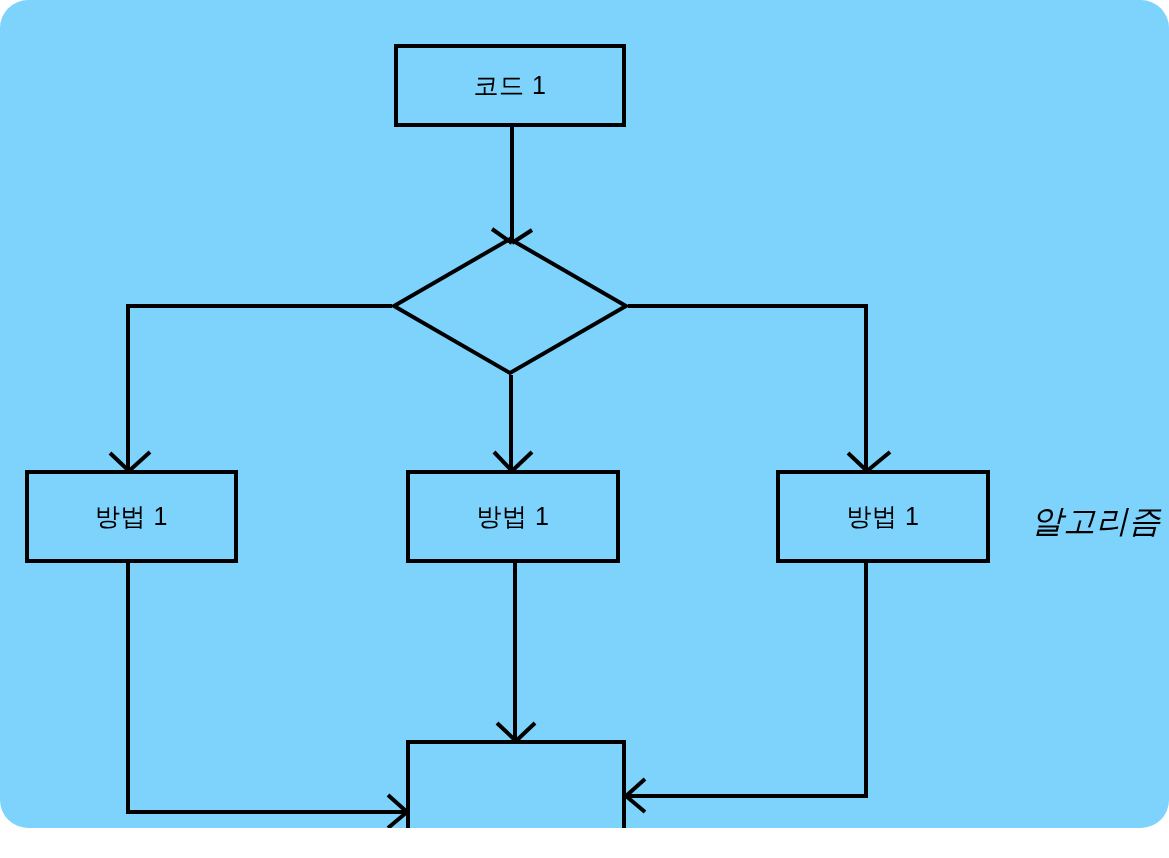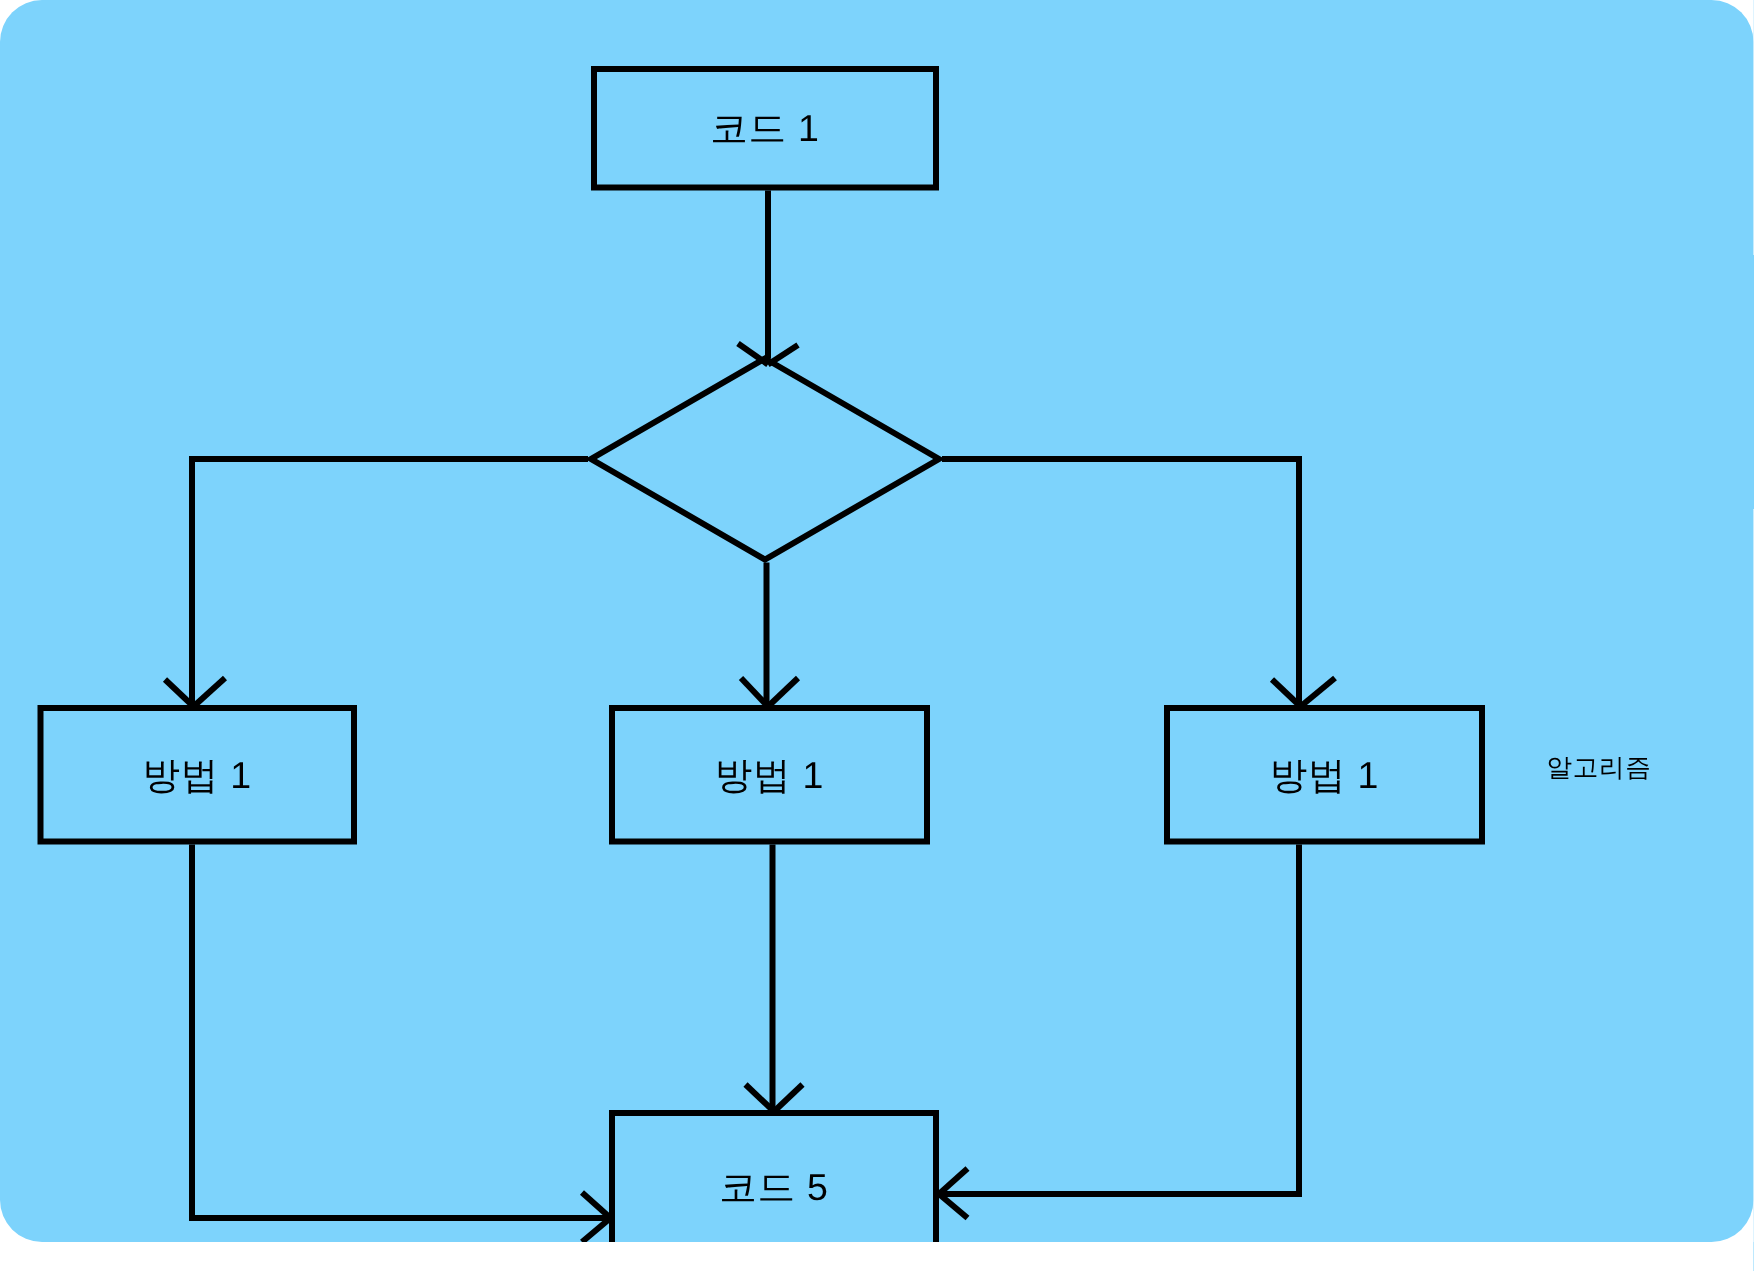--- a/index.html
+++ b/index.html
@@ -32,24 +32,25 @@
     align-items: center;
     justify-content: center;
     font-size: 25px;
     color: #000000;
     letter-spacing: 0.5px;
     white-space: nowrap;
     pointer-events: none;
   }
   .free-label {
     position: absolute;
-    font-size: 17px;
+    font-size: 32px;
     color: #000000;
     white-space: nowrap;
     letter-spacing: 0.5px;
+    font-style: italic;
   }
 </style>
 </head>
 <body>
 
 <div id="canvas">
 
   <svg id="diagram-svg" viewBox="0 0 1169 858" xmlns="http://www.w3.org/2000/svg">
 
     <g fill="none" stroke="#000000" stroke-width="4">
@@ -125,17 +126,16 @@
 
   <div class="node-label" style="left:394px; top:44px; width:232px; height:83px;">코드 1</div>
 
 
   <div class="node-label" style="left:25px; top:470px; width:213px; height:93px;">방법 1</div>
 
   <div class="node-label" style="left:406px; top:470px; width:214px; height:93px;">방법 1</div>
 
   <div class="node-label" style="left:776px; top:470px; width:214px; height:93px;">방법 1</div>
 
-  <div class="node-label" style="left:406px; top:740px; width:220px; height:103px;">코드 5</div>
 
   <div class="free-label" style="left:1031px; top:500px;">알고리즘</div>
 
 </div>
 
 </body></html>

